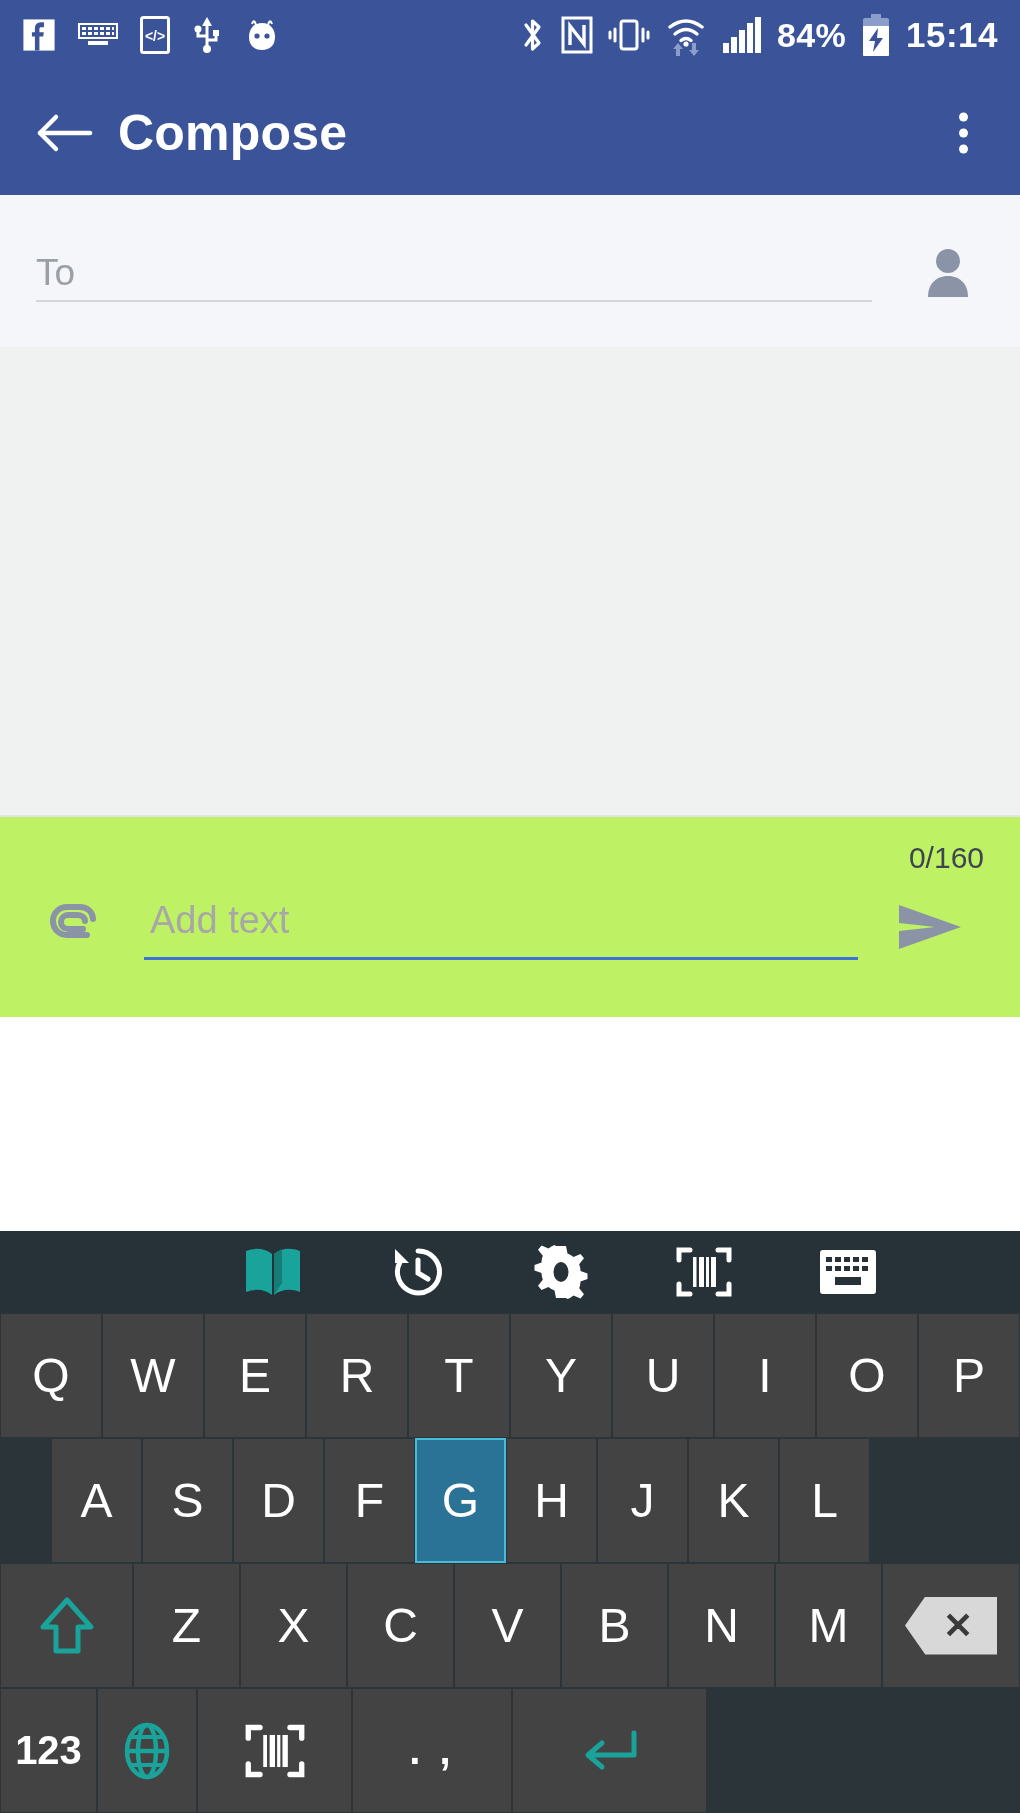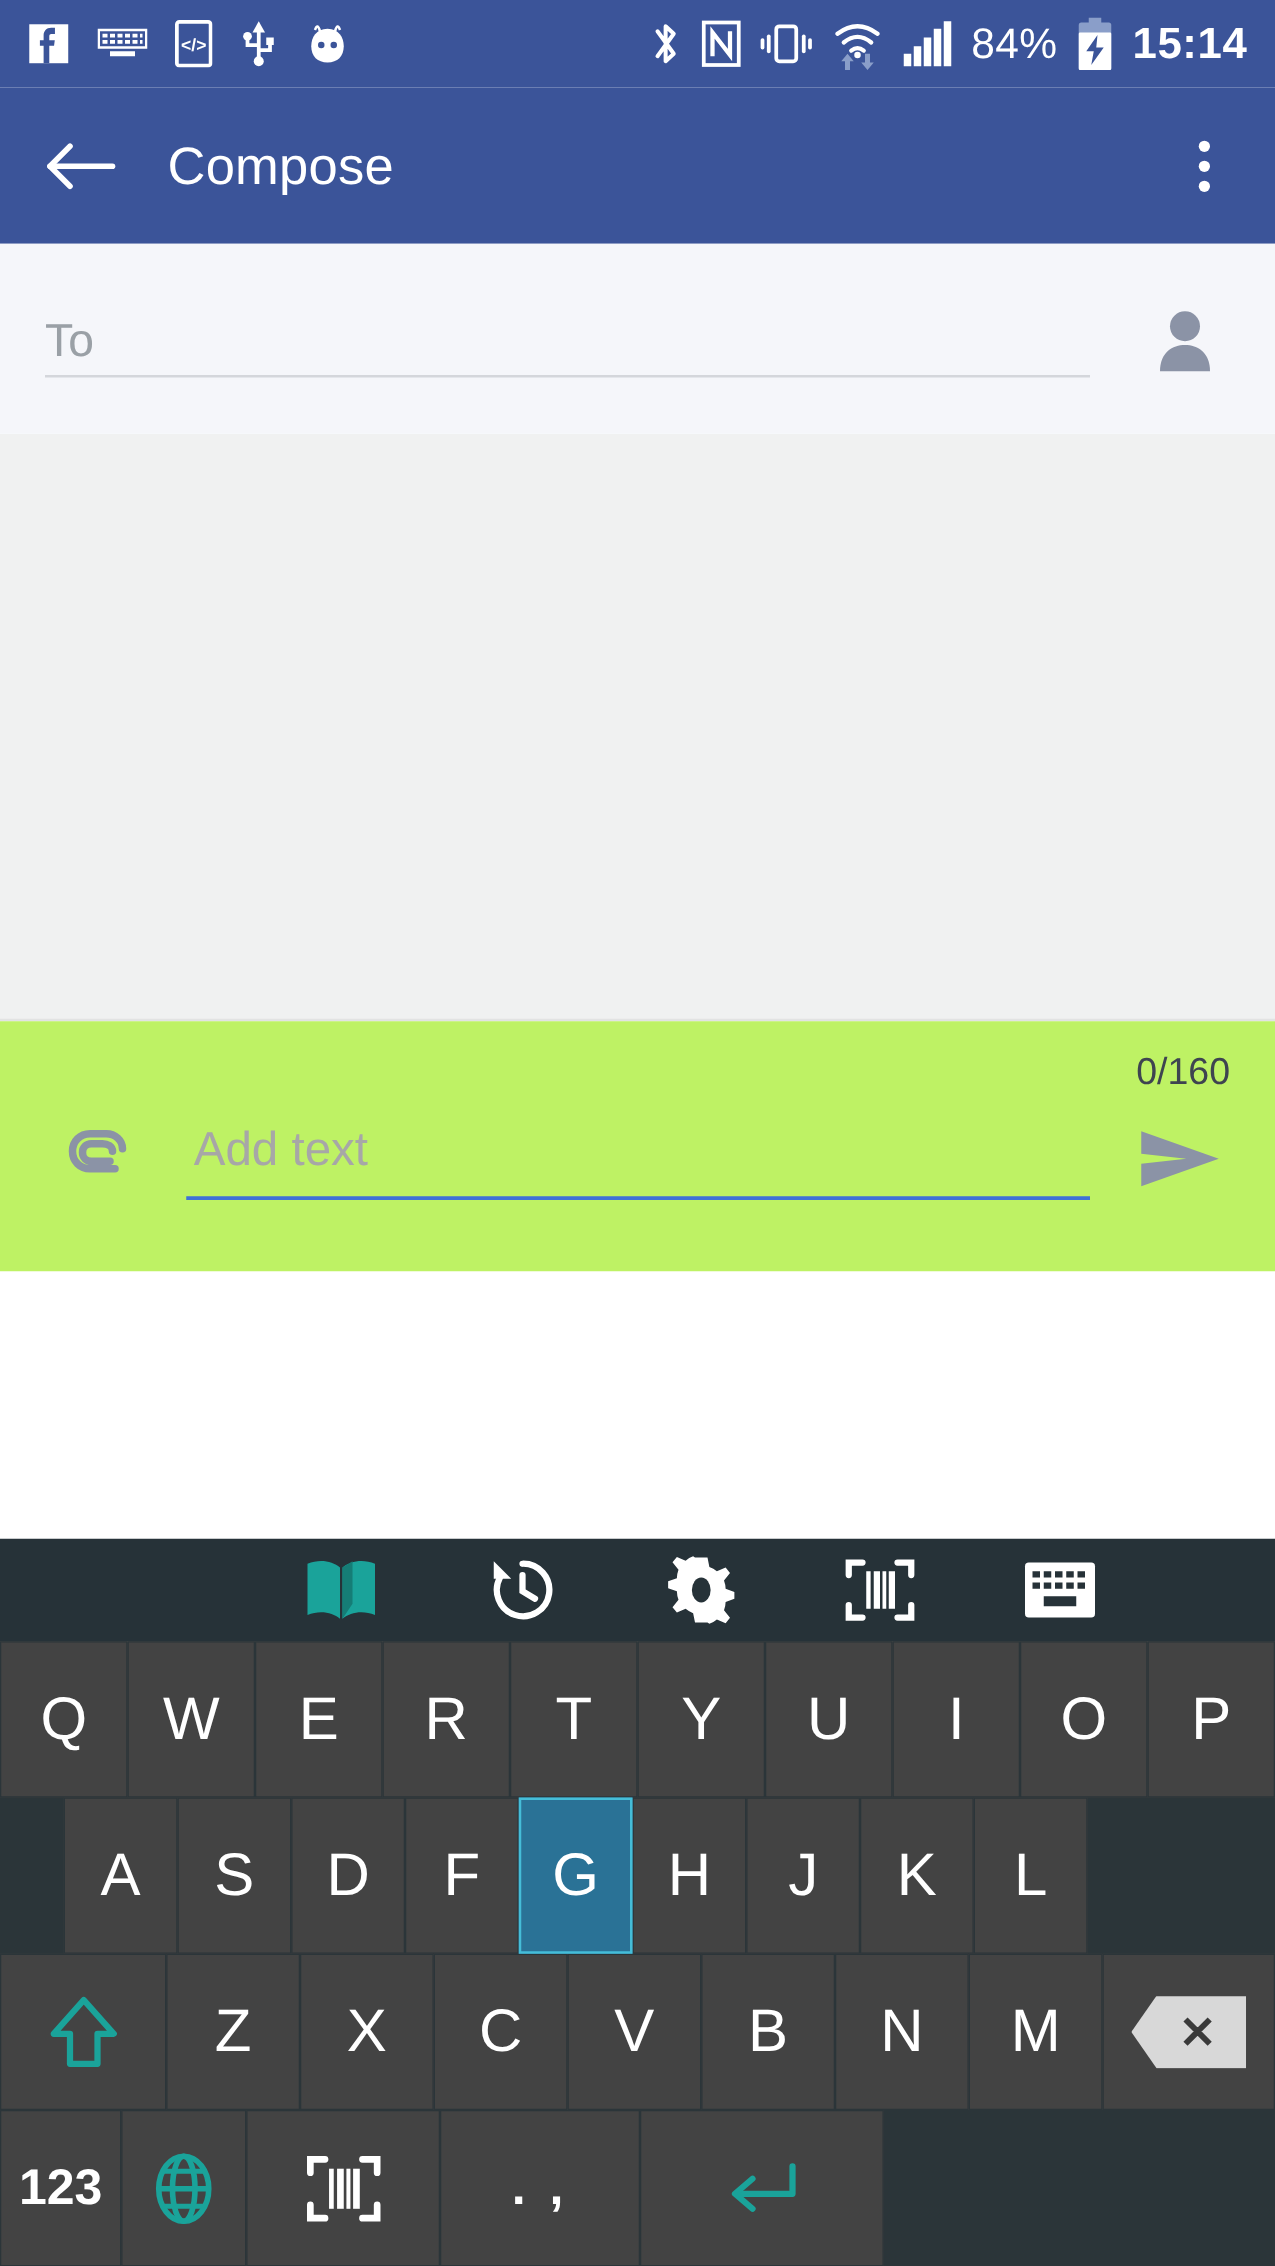--- a/index.html
+++ b/index.html
@@ -20,36 +20,36 @@
     padding:0 22px;
     position:relative;
   }
   .sb-left { display:flex; align-items:center; gap:22px; }
   .sb-right {
     position:absolute; right:22px; top:0; height:70px;
     display:flex; align-items:center; gap:15px;
   }
   .sb-icon { display:flex; align-items:center; justify-content:center; }
   .sb-text {
-    color:#ffffff; font-size:34px; font-weight:normal;
+    color:#ffffff; font-size:34px; font-weight:bold;
     letter-spacing:0.3px; line-height:1;
   }
   .sb-time { color:#fff; font-size:35px; font-weight:bold; letter-spacing:0.5px; }
 
   
   .appbar {
     height:125px;
     background:#3b5499;
     display:flex; align-items:center;
     padding:0 36px;
     position:relative;
   }
   .appbar-title {
-    color:#ffffff; font-size:42px; font-weight:400;
-    margin-left:40px; letter-spacing:0.2px;
+    color:#ffffff; font-size:50px; font-weight:700;
+    margin-left:24px; letter-spacing:0.2px;
   }
   .overflow-dots {
     position:absolute; right:44px; top:50%;
     transform:translateY(-50%);
     display:flex; flex-direction:column; gap:7px;
     padding:8px;
   }
   .overflow-dots i {
     width:9px; height:9px; border-radius:50%;
     background:#fff; display:block;
@@ -90,21 +90,21 @@
   }
 
   
   .compose-wrap { background:#bef264; height:200px; position:relative; }
   .char-counter {
     position:absolute; right:36px; top:24px;
     font-size:30px; color:#3e4450; font-weight:400;
   }
   .compose-row {
     position:absolute; left:0; right:0; top:76px;
-    display:flex; align-items:center; padding:0 20px;margin-left:19px;
+    display:flex; align-items:center; padding:0 34px;
   }
   .attach-btn { width:92px; display:flex; justify-content:center; align-items:center; }
   .compose-field { flex:1; position:relative; margin:0 18px; }
   .compose-input {
     width:100%; border:none; background:transparent; outline:none;
     font-family:"Liberation Sans", sans-serif;
     font-size:38px; color:#333; padding:6px 0 18px 6px;
   }
   .compose-input::placeholder { color:#a7a7a7; }
   .compose-underline {

